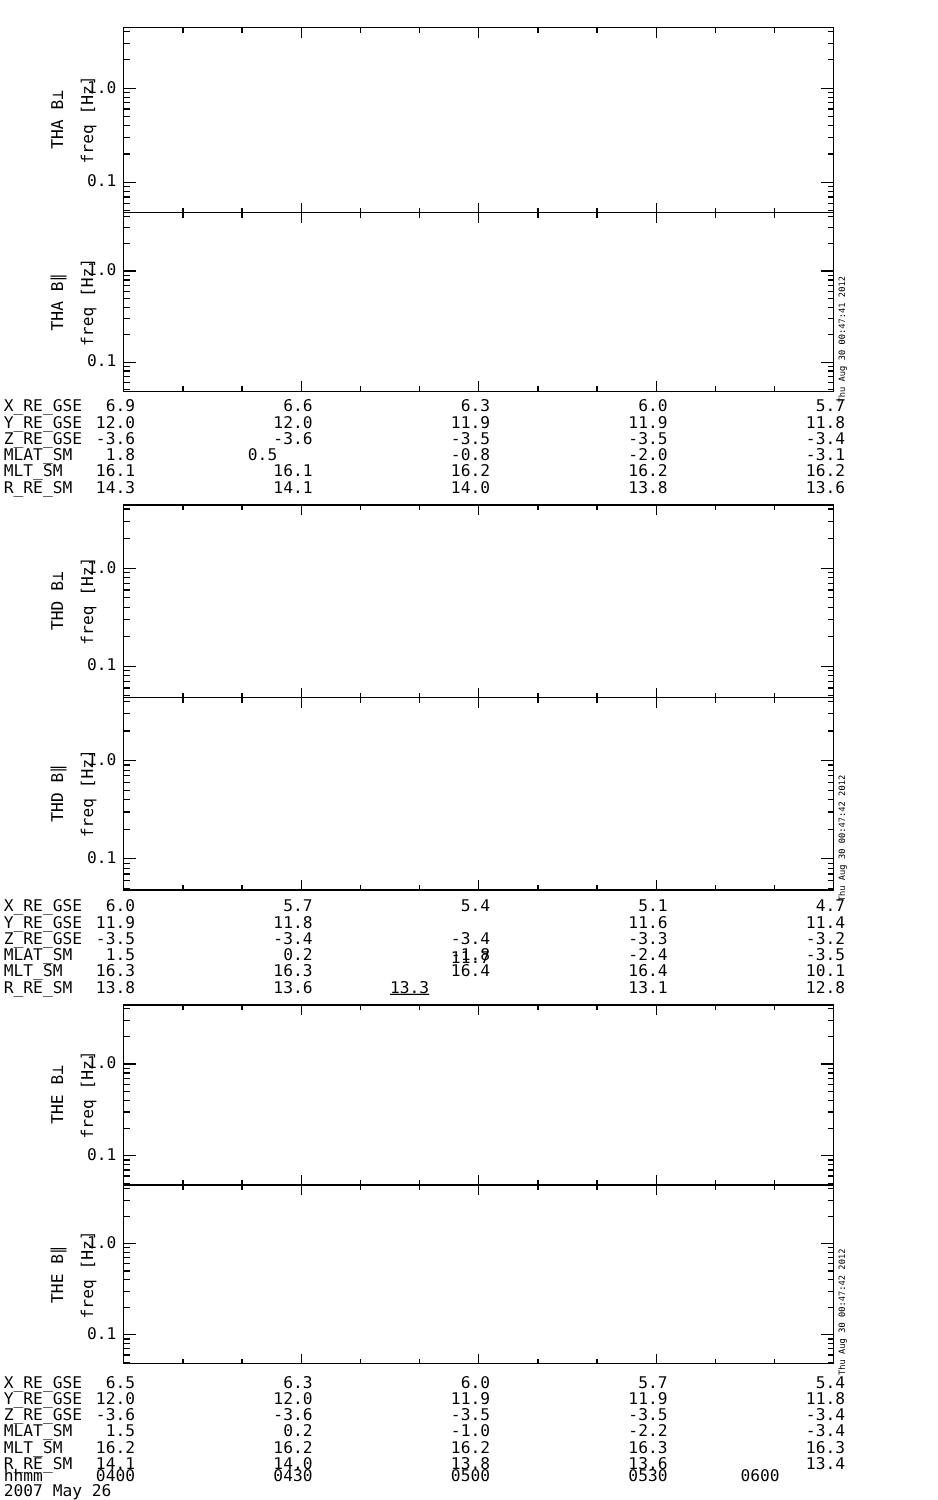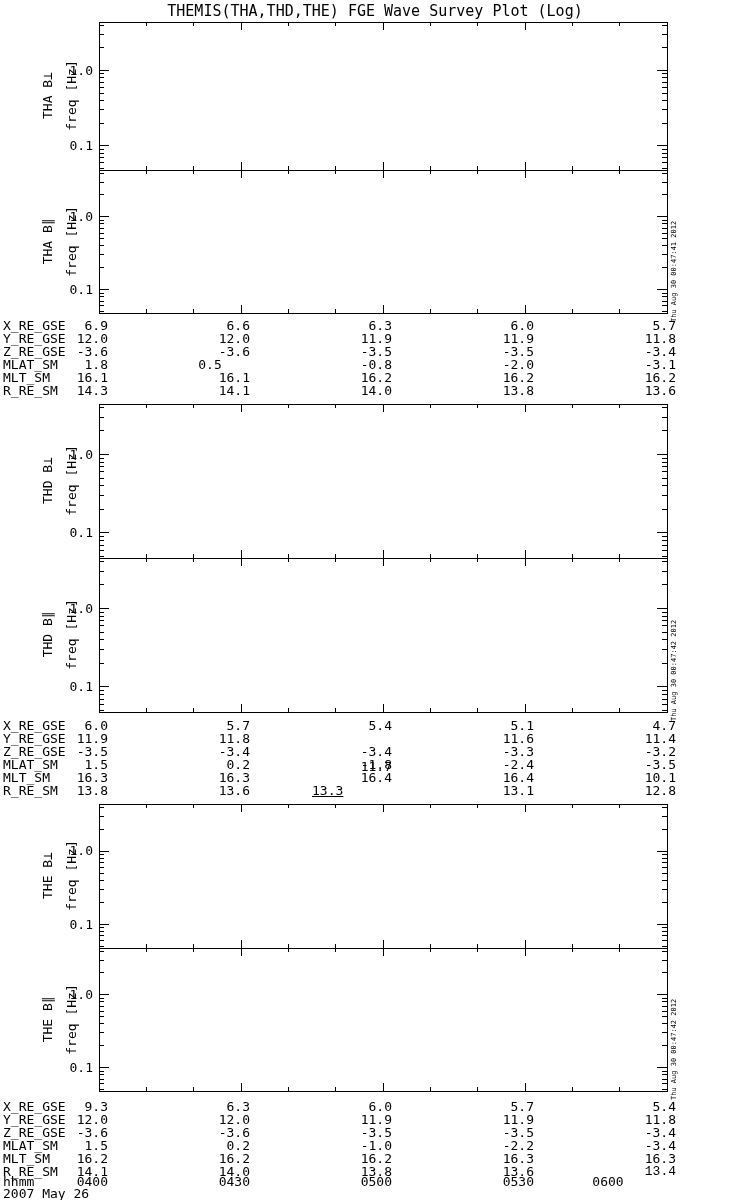--- a/index.html
+++ b/index.html
@@ -15,21 +15,20 @@
   .ts{
     display:inline-block;transform-origin:0 0;transform:rotate(-90deg);
     font-size:7px;line-height:9px;white-space:nowrap;color:#000;
   }
   #frame{position:absolute;left:0;top:0;}
 </style>
 </head>
 <body>
 
 <div id="page">
-  <div class="txt title" style="left:0;top:3px;width:750px;text-align:center;">THEMIS(THA,THD,THE) FGE Wave Survey Plot (Log)</div>
   <svg id="frame" width="750" height="1200" shape-rendering="crispEdges">
       <rect x="99" y="22" width="568" height="148" fill="none" stroke="#000" stroke-width="1"></rect>
       <line x1="99" y1="170" x2="99" y2="162" stroke="#000" stroke-width="1"></line>
       <line x1="99" y1="22" x2="99" y2="30" stroke="#000" stroke-width="1"></line>
       <line x1="146.33333333333334" y1="170" x2="146.33333333333334" y2="166" stroke="#000" stroke-width="1"></line>
       <line x1="146.33333333333334" y1="22" x2="146.33333333333334" y2="26" stroke="#000" stroke-width="1"></line>
       <line x1="193.66666666666669" y1="170" x2="193.66666666666669" y2="166" stroke="#000" stroke-width="1"></line>
       <line x1="193.66666666666669" y1="22" x2="193.66666666666669" y2="26" stroke="#000" stroke-width="1"></line>
       <line x1="241" y1="170" x2="241" y2="162" stroke="#000" stroke-width="1"></line>
       <line x1="241" y1="22" x2="241" y2="30" stroke="#000" stroke-width="1"></line>
@@ -496,21 +495,21 @@
     <div class="txt rot" style="left: -53px; top: 869px; width: 200px;">THE B⊥</div>
     <div class="txt rot" style="left: -29px; top: 869px; width: 200px;">freq [Hz]</div>
     <div class="txt" style="left: 51px; top: 844.221px; width: 42px; text-align: right;">1.0</div>
     <div class="txt" style="left: 51px; top: 917.607px; width: 42px; text-align: right;">0.1</div>
     <div class="txt rot" style="left: -53px; top: 1012.5px; width: 200px;">THE B∥</div>
     <div class="txt rot" style="left: -29px; top: 1012.5px; width: 200px;">freq [Hz]</div>
     <div class="txt" style="left: 51px; top: 987.893px; width: 42px; text-align: right;">1.0</div>
     <div class="txt" style="left: 51px; top: 1060.77px; width: 42px; text-align: right;">0.1</div>
     <div class="ts-wrap" style="left: 670px; top: 1091px;"><span class="ts">Thu Aug 30 00:47:42 2012</span></div>
     <div class="txt" style="left: 3px; top: 1100px; width: 95px;">X_RE_GSE</div>
-    <div class="txt" style="left: 28px; top: 1100px; width: 80px; text-align: right;">9.3</div>
+    <div class="txt" style="left: 28px; top: 1100px; width: 80px; text-align: right;">6.5</div>
     <div class="txt" style="left: 170px; top: 1100px; width: 80px; text-align: right;">6.3</div>
     <div class="txt" style="left: 312px; top: 1100px; width: 80px; text-align: right;">6.0</div>
     <div class="txt" style="left: 454px; top: 1100px; width: 80px; text-align: right;">5.7</div>
     <div class="txt" style="left: 596px; top: 1100px; width: 80px; text-align: right;">5.4</div>
     <div class="txt" style="left: 3px; top: 1113px; width: 95px;">Y_RE_GSE</div>
     <div class="txt" style="left: 28px; top: 1113px; width: 80px; text-align: right;">12.0</div>
     <div class="txt" style="left: 170px; top: 1113px; width: 80px; text-align: right;">12.0</div>
     <div class="txt" style="left: 312px; top: 1113px; width: 80px; text-align: right;">11.9</div>
     <div class="txt" style="left: 454px; top: 1113px; width: 80px; text-align: right;">11.9</div>
     <div class="txt" style="left: 596px; top: 1113px; width: 80px; text-align: right;">11.8</div>
@@ -530,21 +529,21 @@
     <div class="txt" style="left: 28px; top: 1152px; width: 80px; text-align: right;">16.2</div>
     <div class="txt" style="left: 170px; top: 1152px; width: 80px; text-align: right;">16.2</div>
     <div class="txt" style="left: 312px; top: 1152px; width: 80px; text-align: right;">16.2</div>
     <div class="txt" style="left: 454px; top: 1152px; width: 80px; text-align: right;">16.3</div>
     <div class="txt" style="left: 596px; top: 1152px; width: 80px; text-align: right;">16.3</div>
     <div class="txt" style="left: 3px; top: 1165px; width: 95px;">R_RE_SM</div>
     <div class="txt" style="left: 28px; top: 1165px; width: 80px; text-align: right;">14.1</div>
     <div class="txt" style="left: 170px; top: 1165px; width: 80px; text-align: right;">14.0</div>
     <div class="txt" style="left: 312px; top: 1165px; width: 80px; text-align: right;">13.8</div>
     <div class="txt" style="left: 454px; top: 1165px; width: 80px; text-align: right;">13.6</div>
-    <div class="txt" style="left: 596px; top: 1165px; width: 80px; text-align: right; font-family: Liberation Mono, monospace;">13.4</div>
+    <div class="txt" style="left: 596px; top: 1165px; width: 80px; text-align: right;">13.4</div>
     <div class="txt" style="left: 3px; top: 1175px; width: 95px;">hhmm</div>
     <div class="txt" style="left: 28px; top: 1175px; width: 80px; text-align: right;">0400</div>
     <div class="txt" style="left: 170px; top: 1175px; width: 80px; text-align: right;">0430</div>
     <div class="txt" style="left: 312px; top: 1175px; width: 80px; text-align: right;">0500</div>
     <div class="txt" style="left: 454px; top: 1175px; width: 80px; text-align: right;">0530</div>
     <div class="txt" style="left: 568px; top: 1175px; width: 80px; text-align: center;">0600</div>
     <div class="txt" style="left: 3px; top: 1187px; width: 200px;">2007 May 26</div>
   </div>
 
 </body></html>

